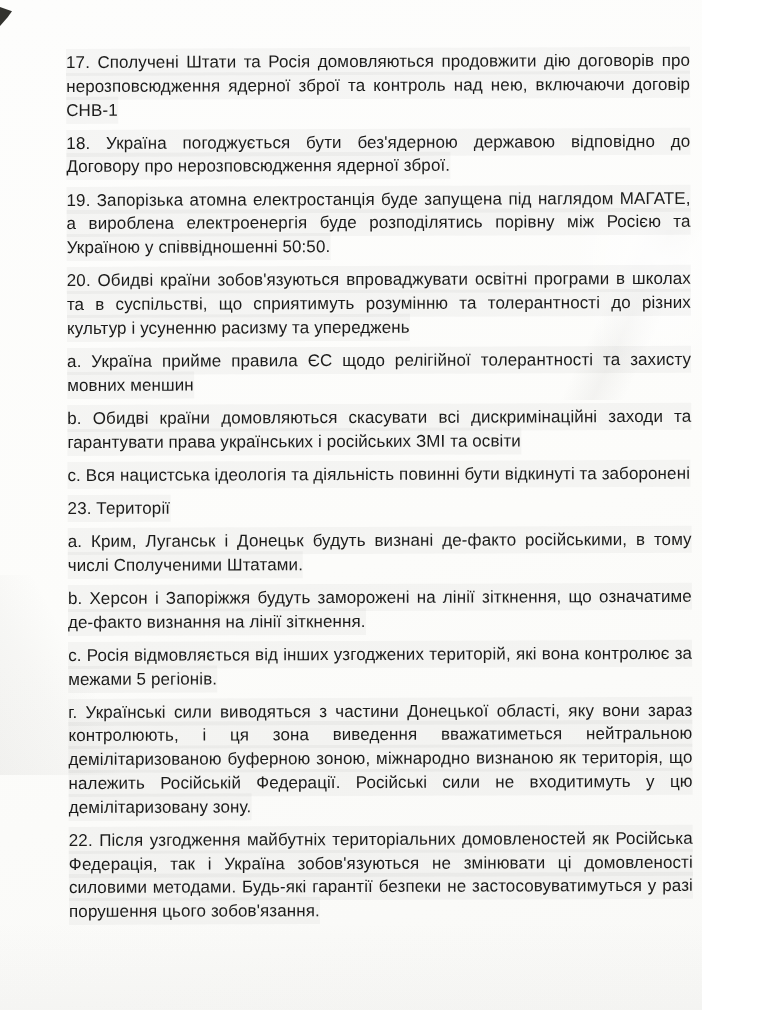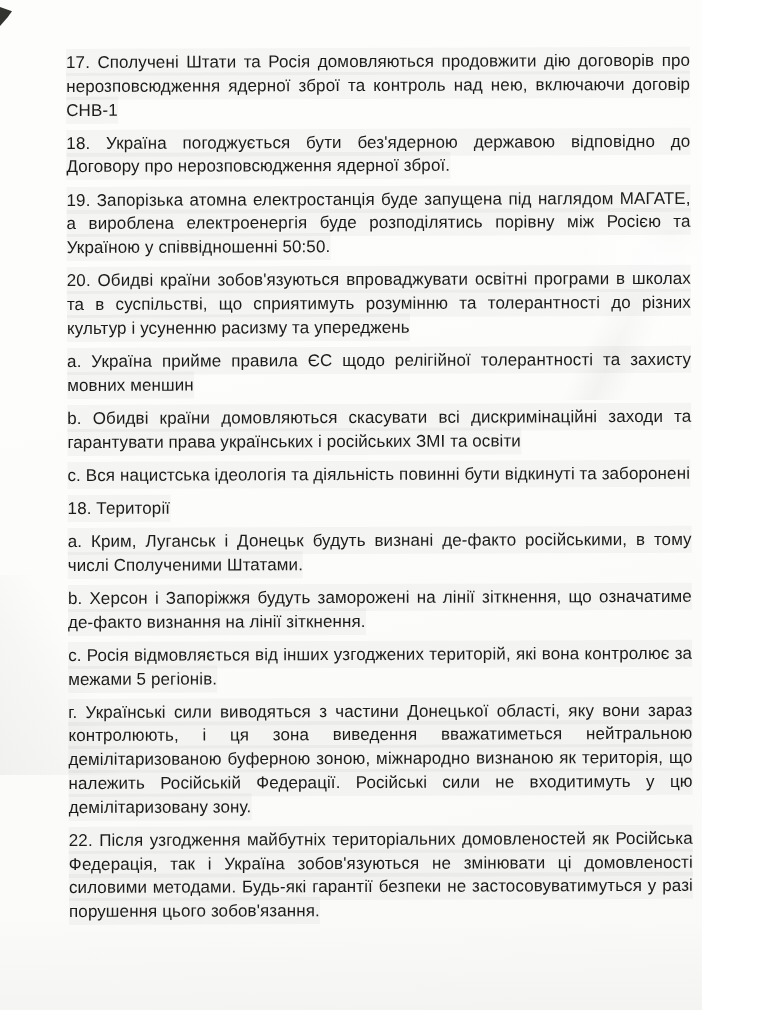--- a/index.html
+++ b/index.html
@@ -96,21 +96,21 @@
   <div class="corner-mark"></div>
 
   <div class="doc">
     <p><span class="hl">17. Сполучені Штати та Росія домовляються продовжити дію договорів про нерозповсюдження ядерної зброї та контроль над нею, включаючи договір СНВ-1</span></p>
     <p><span class="hl">18. Україна погоджується бути без'ядерною державою відповідно до Договору про нерозповсюдження ядерної зброї.</span></p>
     <p><span class="hl">19. Запорізька атомна електростанція буде запущена під наглядом МАГАТЕ, а вироблена електроенергія буде розподілятись порівну між Росією та Україною у співвідношенні 50:50.</span></p>
     <p><span class="hl">20. Обидві країни зобов'язуються впроваджувати освітні програми в школах та в суспільстві, що сприятимуть розумінню та толерантності до різних культур і усуненню расизму та упереджень</span></p>
     <p><span class="hl">a. Україна прийме правила ЄС щодо релігійної толерантності та захисту мовних меншин</span></p>
     <p><span class="hl">b. Обидві країни домовляються скасувати всі дискримінаційні заходи та гарантувати права українських і російських ЗМІ та освіти</span></p>
     <p><span class="hl">c. Вся нацистська ідеологія та діяльність повинні бути відкинуті та заборонені</span></p>
-    <p><span class="hl">18. Території</span></p>
+    <p><span class="hl">23. Території</span></p>
     <p><span class="hl">a. Крим, Луганськ і Донецьк будуть визнані де-факто російськими, в тому числі Сполученими Штатами.</span></p>
     <p><span class="hl">b. Херсон і Запоріжжя будуть заморожені на лінії зіткнення, що означатиме де-факто визнання на лінії зіткнення.</span></p>
     <p><span class="hl">c. Росія відмовляється від інших узгоджених територій, які вона контролює за межами 5 регіонів.</span></p>
     <p><span class="hl">г. Українські сили виводяться з частини Донецької області, яку вони зараз контролюють, і ця зона виведення вважатиметься нейтральною демілітаризованою буферною зоною, міжнародно визнаною як територія, що належить Російській Федерації. Російські сили не входитимуть у цю демілітаризовану зону.</span></p>
     <p><span class="hl">22. Після узгодження майбутніх територіальних домовленостей як Російська Федерація, так і Україна зобов'язуються не змінювати ці домовленості силовими методами. Будь-які гарантії безпеки не застосовуватимуться у разі порушення цього зобов'язання.</span></p>
   </div>
 
 </div>
 
 </body></html>

